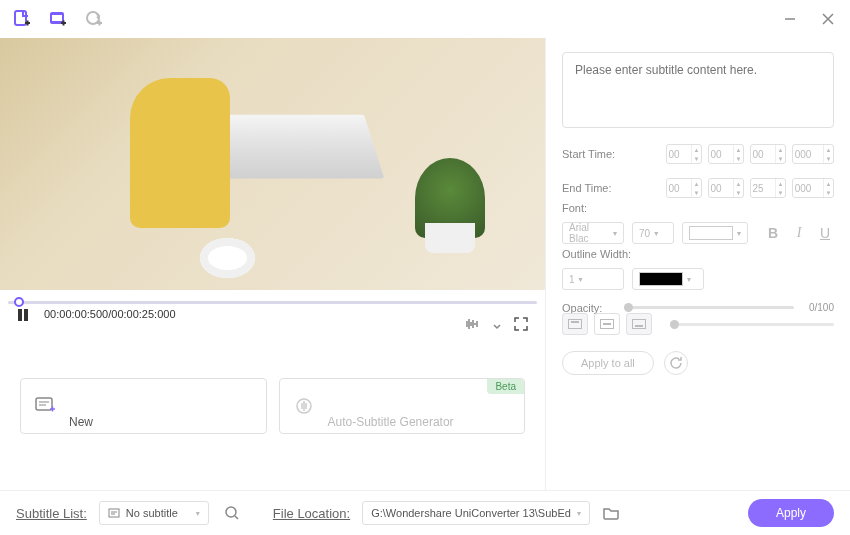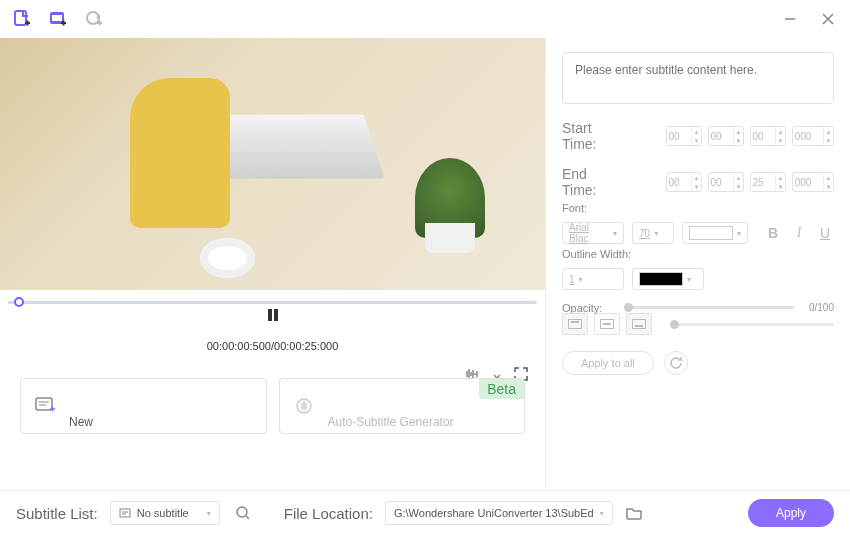--- a/index.html
+++ b/index.html
@@ -18,47 +18,47 @@
   .video-area::before { content: ""; position: absolute; left: 50%; top: 20%; width: 180px; height: 110px; background: linear-gradient(180deg, #f5f5f5, #d0d0d0); transform: translateX(-80px) perspective(400px) rotateX(55deg); border-radius: 4px; }
   .video-area .person { position: absolute; left: 130px; top: 40px; width: 100px; height: 150px; background: #e8c54a; border-radius: 40px 20px 10px 10px; }
   .video-area .plant { position: absolute; right: 60px; top: 120px; width: 70px; height: 80px; background: radial-gradient(circle at 50% 40%, #5a8a3a, #3a5a2a); border-radius: 50% 50% 10px 10px; }
   .video-area .pot { position: absolute; right: 70px; top: 185px; width: 50px; height: 30px; background: #f0f0f0; border-radius: 0 0 8px 8px; }
   .video-area .cup { position: absolute; left: 200px; top: 200px; width: 55px; height: 40px; background: #fff; border-radius: 50%; box-shadow: inset 0 0 0 8px #f0f0f0; }
   
   .seek-bar { height: 18px; padding: 6px 8px 0 8px; display: flex; align-items: center; }
   .seek-track { flex: 1; height: 3px; background: #d8d8e8; border-radius: 2px; position: relative; }
   .seek-thumb { position: absolute; left: 6px; top: -4px; width: 10px; height: 10px; border-radius: 50%; background: #fff; border: 2px solid #7b5cff; }
   
-  .play-bar { height: 36px; display: flex; align-items: center; padding: 0 16px; gap: 14px; flex-direction: column; }
+  .play-bar { height: 36px; display: flex; padding: 0 16px; gap: 14px; }
   .time-text { font-size: 11px; color: #333; }
   .play-right { margin-left: auto; display: flex; gap: 12px; align-items: center; }
   
   .action-row { display: flex; gap: 12px; padding: 34px 20px 20px 20px; }
   .action-btn { flex: 1; height: 56px; border: 1px solid #e0e0e0; border-radius: 4px; display: flex; align-items: center; gap: 12px; padding: 0 14px; cursor: pointer; background: #fff; position: relative; }
   .action-btn.selected { border: 2px solid #f0941f; }
   .action-icon { width: 22px; height: 18px; display: flex; align-items: center; justify-content: center; }
   .action-label { font-size: 12px; color: #555; margin-top: 32px; }
   .action-btn.disabled .action-label { color: #bbb; }
-  .beta-tag { position: absolute; top: 0; right: 0; background: #d9f0dc; color: #4a9a5a; font-size: 14px; padding: 2px 8px; border-radius: 0 4px 0 4px; }
-  
-  .subtitle-box { width: 100%; height: 52px; border: 1px solid #e0e0e0; border-radius: 4px; padding: 10px 12px; font-size: 12px; color: #bbb; resize: none; outline: none; }
+  .beta-tag { position: absolute; top: 0; right: 0; background: #d9f0dc; color: #4a9a5a; font-size: 10px; padding: 2px 8px; border-radius: 0 4px 0 4px; }
+  
+  .subtitle-box { width: 100%; height: 76px; border: 1px solid #e0e0e0; border-radius: 4px; padding: 10px 12px; font-size: 12px; color: #bbb; resize: none; outline: none; }
   
   .time-row { display: flex; align-items: center; margin-top: 12px; gap: 6px; }
-  .time-label { font-size: 14px; color: #888; width: 56px; }
+  .time-label { font-size: 11px; color: #888; width: 56px; }
   .stepper { width: 36px; height: 20px; border: 1px solid #e0e0e0; border-radius: 3px; display: flex; align-items: center; position: relative; }
   .stepper.wide { width: 42px; }
   .stepper-val { flex: 1; font-size: 10px; color: #bbb; text-align: center; padding-right: 10px; }
   .stepper-arrows { width: 10px; height: 100%; display: flex; flex-direction: column; border-left: 1px solid #eee; }
   .stepper-arrows span { flex: 1; font-size: 6px; color: #bbb; display: flex; align-items: center; justify-content: center; }
   
   .section-label { font-size: 11px; color: #888; margin-top: 4px; margin-bottom: 8px; }
   
   .font-row { display: flex; gap: 8px; align-items: center; }
   .dropdown { height: 22px; border: 1px solid #e0e0e0; border-radius: 3px; display: flex; align-items: center; padding: 0 6px; gap: 4px; }
-  .dropdown-val { font-size: 10px; color: #bbb; text-decoration: underline; }
+  .dropdown-val { font-size: 10px; color: #bbb; }
   .chevron { font-size: 8px; color: #bbb; }
   .color-swatch { width: 44px; height: 14px; border: 1px solid #ccc; background: #fff; }
   .color-swatch.black { background: #000; }
   .style-btn { width: 18px; height: 18px; display: flex; align-items: center; justify-content: center; font-size: 14px; color: #bbb; }
   
   .slider-row { display: flex; align-items: center; gap: 6px; margin-top: 4px; }
   .slider-track { flex: 1; height: 3px; background: #e0e0e0; border-radius: 2px; position: relative; }
   .slider-thumb { position: absolute; left: 0; top: -3px; width: 9px; height: 9px; border-radius: 50%; background: #ccc; }
   .slider-val { font-size: 10px; color: #999; width: 34px; text-align: right; }
   
@@ -71,21 +71,21 @@
   .pos-icon.mid::after { top: 3px; }
   .pos-icon.bot::after { bottom: 1px; }
   .pos-slider { flex: 1; margin-left: 12px; height: 3px; background: #e8e8e8; border-radius: 2px; position: relative; }
   .pos-slider-thumb { position: absolute; left: 0; top: -3px; width: 9px; height: 9px; border-radius: 50%; background: #ccc; }
   
   .apply-row { display: flex; gap: 10px; align-items: center; margin-top: 16px; }
   .apply-btn { height: 24px; padding: 0 18px; border: 1px solid #e0e0e0; border-radius: 12px; font-size: 11px; color: #bbb; background: #fff; display: flex; align-items: center; }
   .refresh-btn { width: 24px; height: 24px; border: 1px solid #e0e0e0; border-radius: 12px; display: flex; align-items: center; justify-content: center; }
   
   .bottom-bar { height: 45px; border-top: 1px solid #eee; display: flex; align-items: center; padding: 0 16px; gap: 12px; }
-  .bot-label { font-size: 15px; color: #666; }
+  .bot-label { font-size: 13px; color: #666; text-decoration: underline; }
   .bot-dropdown { height: 24px; border: 1px solid #e0e0e0; border-radius: 3px; display: flex; align-items: center; padding: 0 8px; gap: 6px; min-width: 110px; }
   .bot-dropdown-val { font-size: 11px; color: #555; flex: 1; }
   .search-circle { width: 22px; height: 22px; display: flex; align-items: center; justify-content: center; }
   .export-btn { margin-left: auto; height: 28px; padding: 0 28px; background: #8b6cff; color: #fff; border-radius: 14px; font-size: 12px; display: flex; align-items: center; border: none; }
   .folder-icon { width: 18px; height: 18px; display: flex; align-items: center; justify-content: center; }
 </style>
 </head>
 <body>
 
 <div class="topbar">

